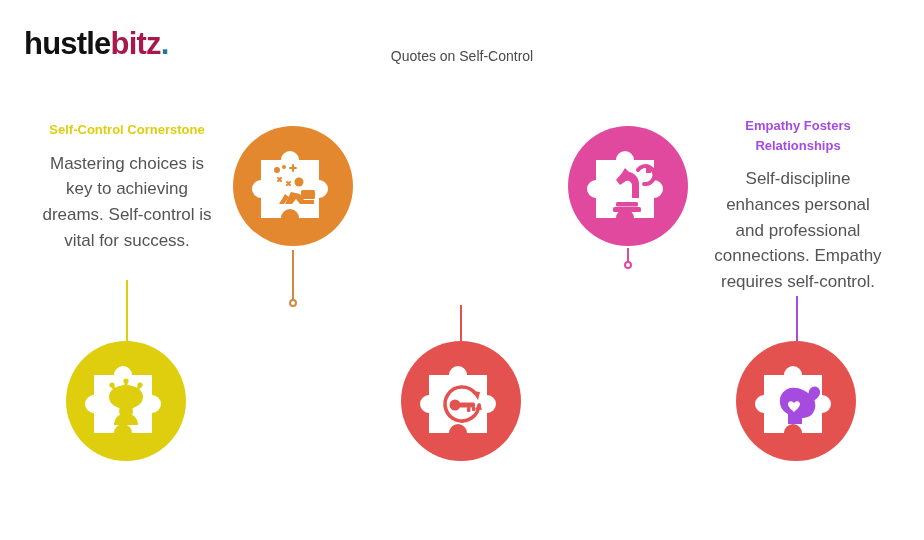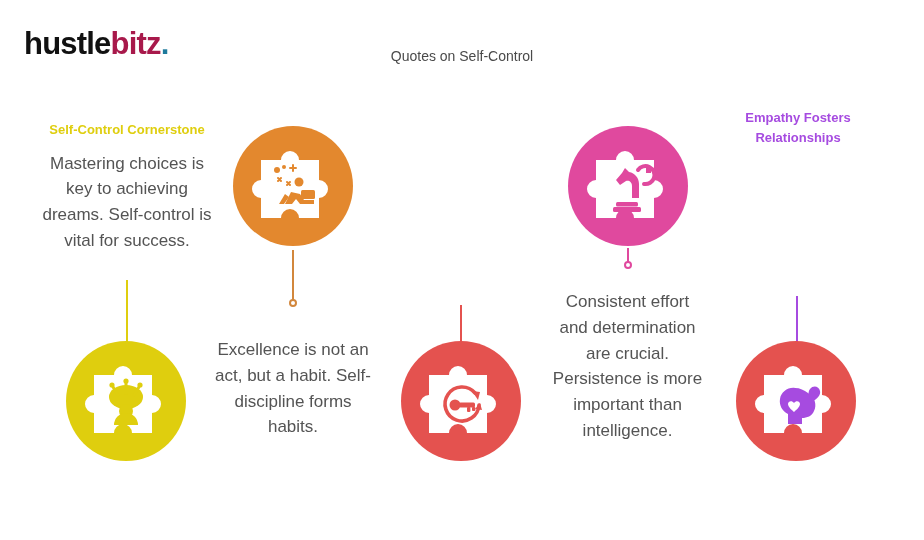--- a/index.html
+++ b/index.html
@@ -75,30 +75,29 @@
   <div class="ring" style="left:624px;top:261px;color:#E0499E;"></div>
 
   <div class="stem" style="left:796px;top:296px;height:50px;background:#A64BE0;"></div>
 
   <div class="tblock" style="left:38px;top:120px;width:178px;">
     <p class="head" style="color:#DFCE0E;">Self-Control Cornerstone</p>
     <p class="body">Mastering choices is key to achieving dreams. Self-control is vital for success.</p>
   </div>
 
   <div class="tblock" style="left:212px;top:337px;width:162px;">
-    <p class="body">Excellence is not an act, but a habit. Self-discipline forms habits.</p>
   </div>
 
 
   <div class="tblock" style="left:550px;top:289px;width:155px;">
-    <p class="body">Consistent effort and determination are crucial. Persistence is more important than intelligence.</p>
   </div>
 
-  <div class="tblock" style="left:712px;top:108px;width:172px;">
+  <div class="tblock" style="left:712px;top:116px;width:172px;">
     <p class="head" style="color:#A64BE0;">Empathy Fosters Relationships</p>
+    <p class="body">Self-discipline enhances personal and professional connections. Empathy requires self-control.</p>
   </div>
 
   <div class="node" style="left:66px;top:341px;width:120px;height:120px;">
     <div class="disc" style="width:120px;height:120px;background:#DFCE0E;"></div>
     <svg width="120" height="120" viewBox="0 0 120 120">
       <path fill="#ffffff" d="M28 34 h20 a9 9 0 0 1 9-9 a9 9 0 0 1 9 9 h20 v20 a9 9 0 0 1 9 9 a9 9 0 0 1 -9 9 v20 h-20 a9 9 0 0 0 -9 -9 a9 9 0 0 0 -9 9 h-20 v-20 a9 9 0 0 1 -9 -9 a9 9 0 0 1 9 -9 z"></path>
     </svg>
     <svg width="120" height="120" viewBox="0 0 120 120">
       <g fill="#DFCE0E">
         <ellipse cx="60" cy="56" rx="17" ry="12"></ellipse>

